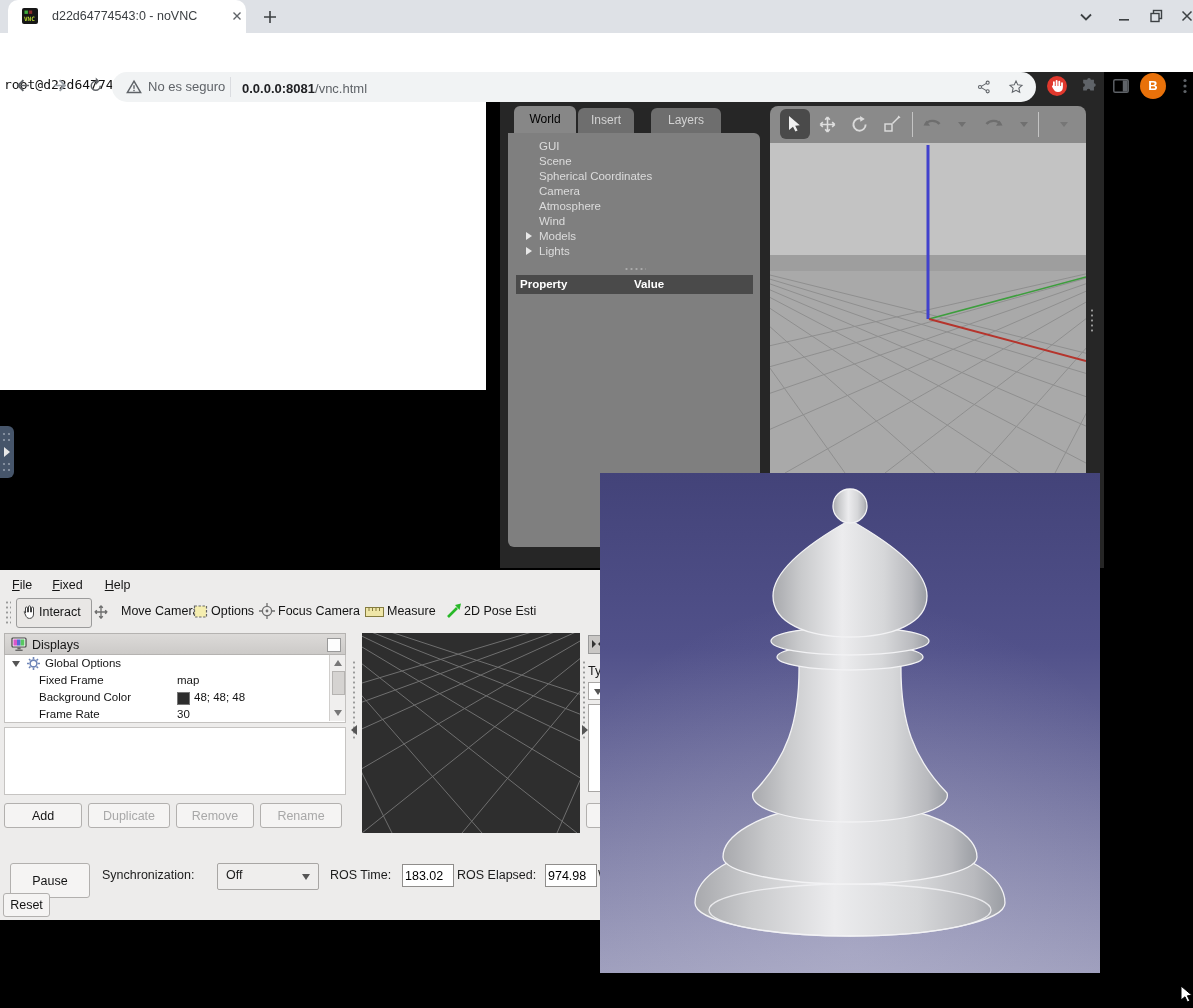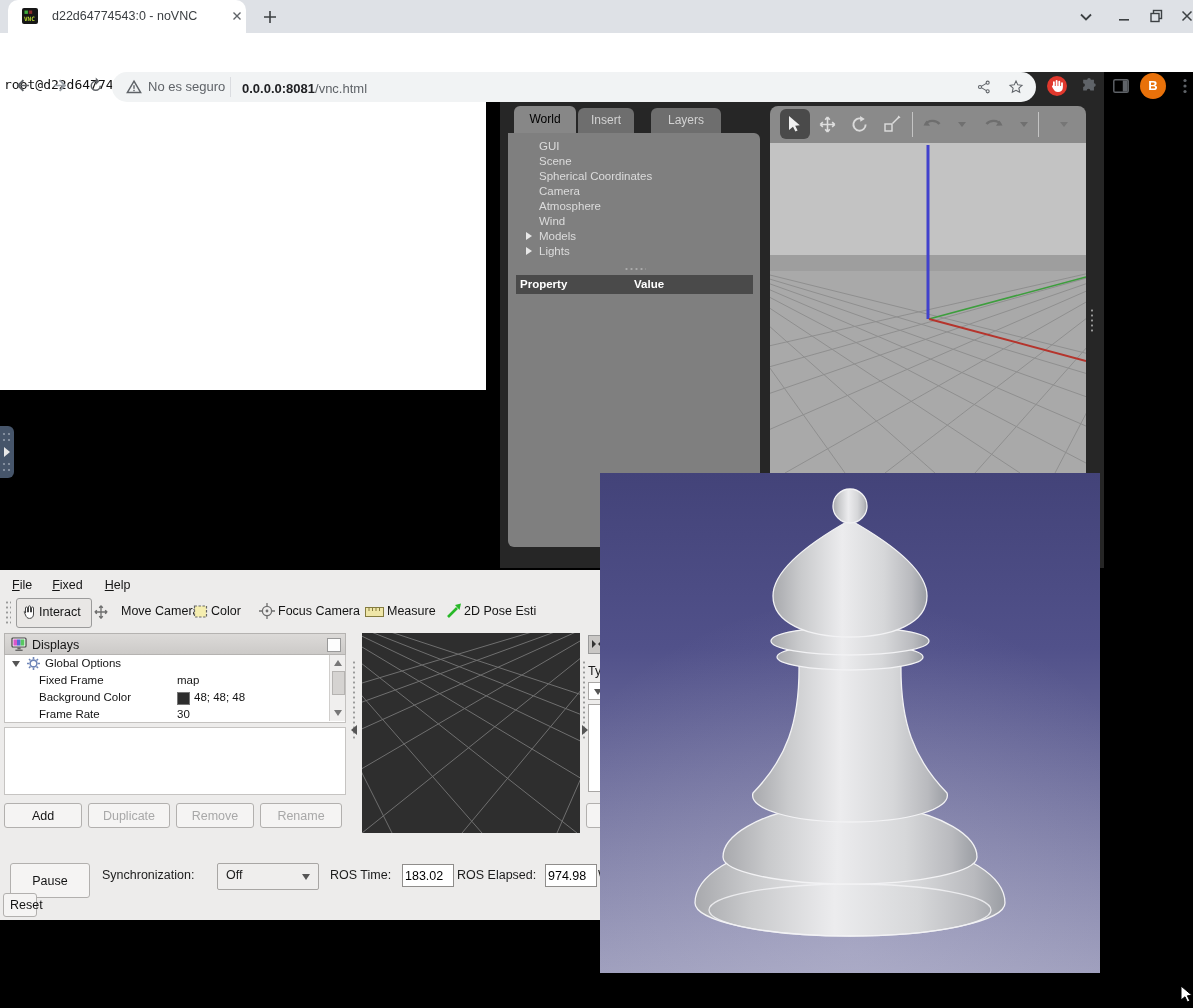--- a/index.html
+++ b/index.html
@@ -207,21 +207,21 @@
     <svg width="16" height="16" viewBox="0 0 18 18">
         <path d="M9 2v14M2 9h14M9 2 7 4.4M9 2l2 2.4M9 16l-2-2.4M9 16l2-2.4M2 9l2.4-2M2 9l2.4 2M16 9l-2.4-2M16 9l-2.4 2" stroke="#6f6f6f" stroke-width="1.5" fill="none"></path>
       </svg>
   </span>
   <span class="toollabel abs" style="left:121px;top:34px;">Move Camera</span>
   <span class="icon abs" style="left:193px;top:34px;">
     <svg width="15" height="15" viewBox="0 0 15 15">
         <rect x="1.5" y="2" width="12" height="11" fill="#f5eeb0" stroke="#666" stroke-width="1.2" stroke-dasharray="2.4 1.6"></rect>
       </svg>
   </span>
-  <span class="toollabel abs" style="left:211px;top:34px;">Color</span>
+  <span class="toollabel abs" style="left:211px;top:34px;">Options</span>
   <span class="icon abs" style="left:259px;top:33px;">
     <svg width="16" height="16" viewBox="0 0 16 16">
         <circle cx="8" cy="8" r="4.6" stroke="#6f6f6f" stroke-width="1.3" fill="none"></circle>
         <path d="M8 0v4M8 12v4M0 8h4M12 8h4" stroke="#6f6f6f" stroke-width="1.3"></path>
         <circle cx="8" cy="8" r="1.4" fill="#6f6f6f"></circle>
       </svg>
   </span>
   <span class="toollabel abs" style="left:278px;top:34px;">Focus Camera</span>
   <span class="icon abs" style="left:365px;top:37px;">
     <svg width="19" height="10" viewBox="0 0 19 10">
@@ -338,21 +338,21 @@
   <span class="abs ttl" style="left:102px;top:298px;">Synchronization:</span>
   <div class="abs" style="left:217px;top:293px;width:100px;height:25px;background:#efeeed;border:1px solid #a8a6a4;border-radius:2px;">
     <span class="abs ttl" style="left:8px;top:4px;">Off</span>
     <span class="tri-d" style="left:84px;top:10px;"></span>
   </div>
   <span class="abs ttl" style="left:330px;top:298px;">ROS Time:</span>
   <input class="tfield" style="left: 402px; top: 294px; width: 46px;" readonly="" value="183.02">
   <span class="abs ttl" style="left:457px;top:298px;">ROS Elapsed:</span>
   <input class="tfield" style="left: 545px; top: 294px; width: 46px;" readonly="" value="974.98">
   <span class="abs ttl" style="left:598px;top:298px;">W</span>
-  <button class="rvbtn" style="left:3px;top:323px;width:34px;height:24px;">Reset</button>
+  <button class="rvbtn" style="left:3px;top:323px;width:47px;height:24px;">Reset</button>
 </div>
 
 <div class="abs" style="left:0;top:426px;width:14px;height:52px;background:#46556a;border-radius:0 6px 6px 0;">
   <svg width="14" height="52" viewBox="0 0 14 52">
     <g fill="#929cab">
         <circle cx="4" cy="8" r="1.1"></circle>
         <circle cx="9" cy="8" r="1.1"></circle>
         <circle cx="4" cy="14" r="1.1"></circle>
         <circle cx="9" cy="14" r="1.1"></circle>
         <circle cx="4" cy="38" r="1.1"></circle>

